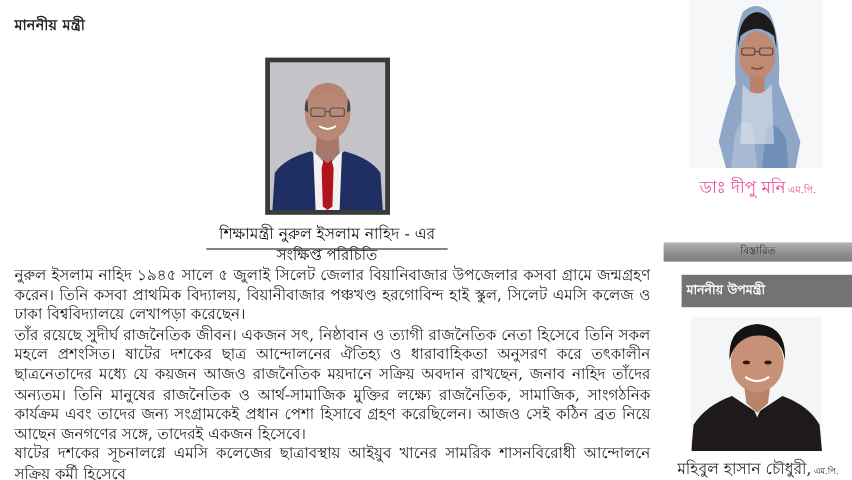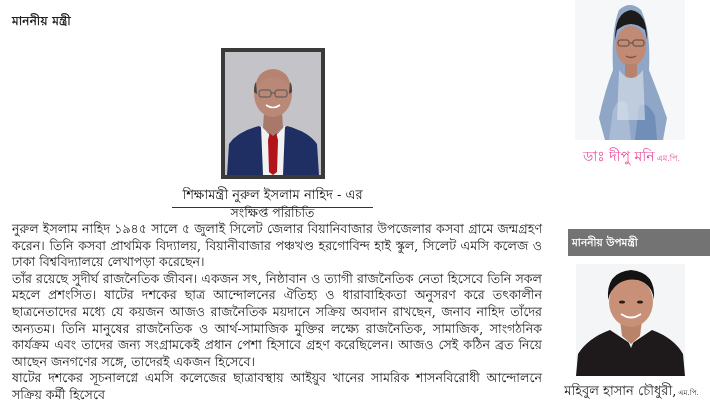--- a/index.html
+++ b/index.html
@@ -142,20 +142,21 @@
         <path d="M51 56 Q56 59 61 56" stroke="#8a4a44" stroke-width="1.4" fill="none"></path>
 
         <path d="M50 64 L62 64 L62 78 L50 78 Z" fill="#b8826c"></path>
         <path d="M44 70 Q56 86 68 70 L70 120 L42 120 Z" fill="#dfe6ef" opacity="0.6"></path>
       </svg>
     </div>
     <div class="minister-name">
       <span>ডাঃ দীপু মনি</span><span class="suffix">এম.পি.</span>
     </div>
 
+    <div class="details-bar">বিস্তারিত</div>
 
     <div class="deputy-header">মাননীয় উপমন্ত্রী</div>
 
     <div class="deputy-photo">
       <svg viewBox="0 0 109 112" preserveAspectRatio="none">
         <rect width="109" height="112" fill="#f4f5f7"></rect>
 
         <path d="M0 112 L2 90 Q12 74 34 66 L55 80 L76 66 Q98 74 107 90 L109 112 Z" fill="#1e1a1b"></path>
         <path d="M50 72 L55 84 L60 72 Z" fill="#e9e9e9"></path>
 

